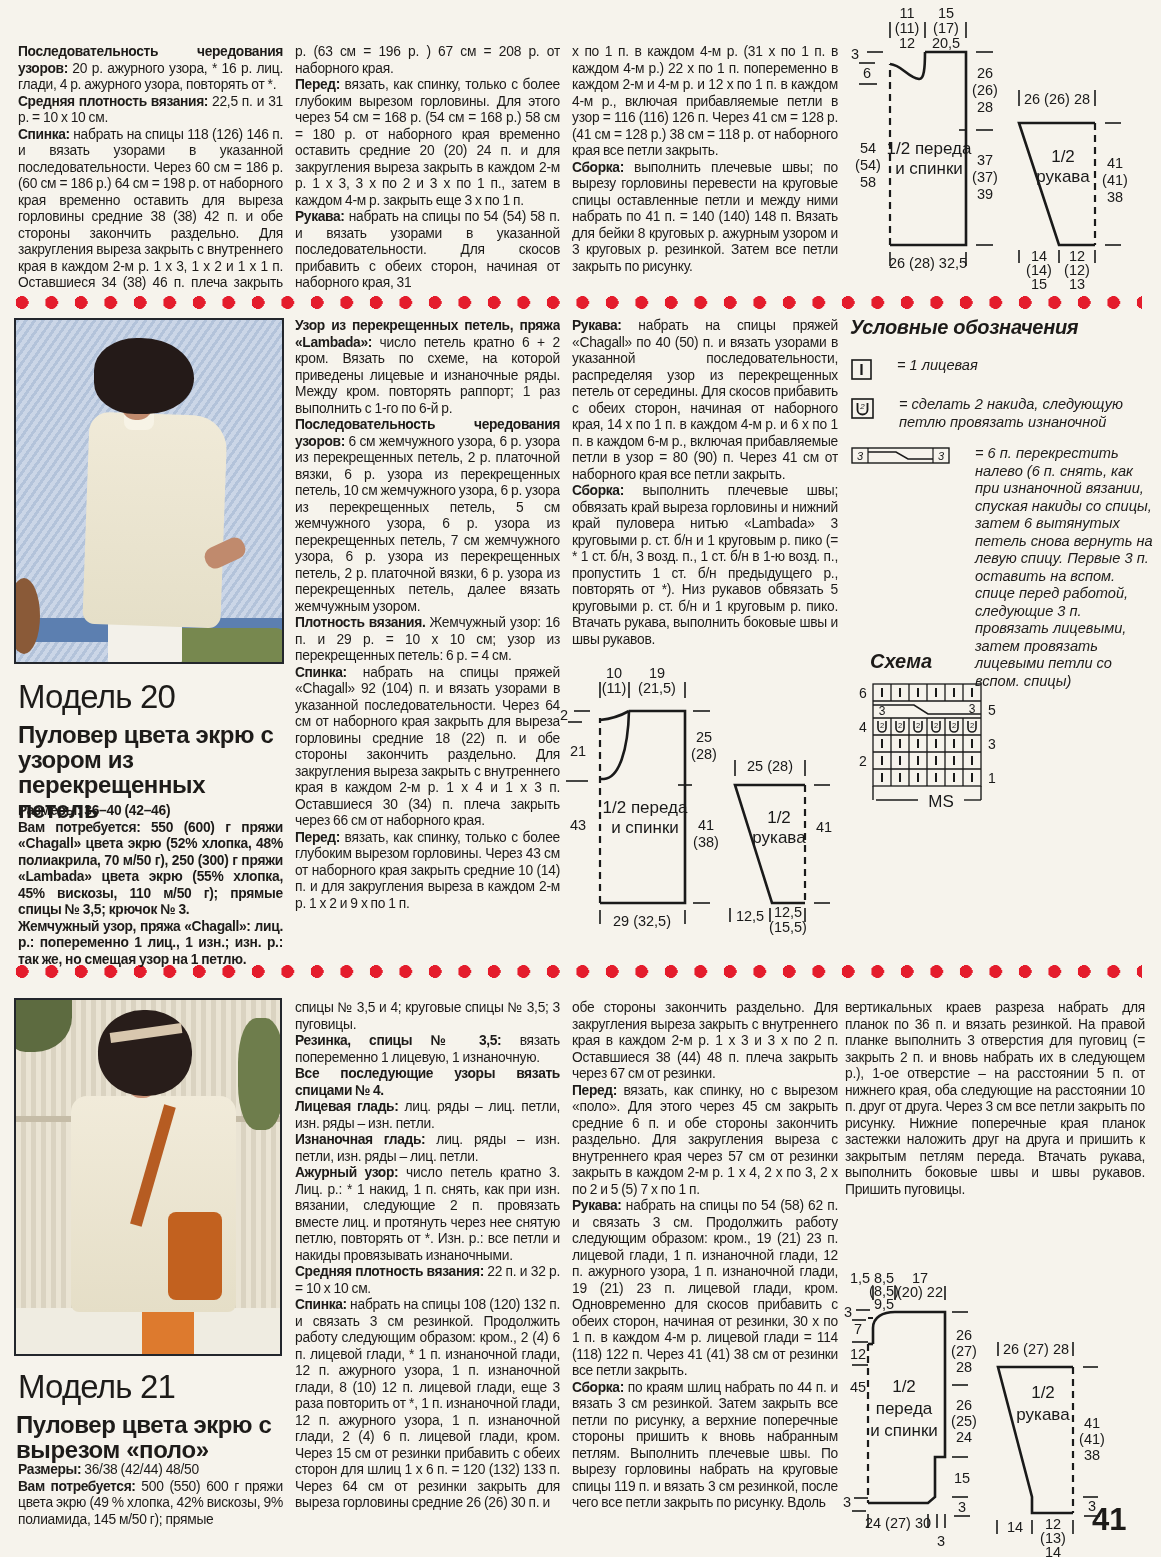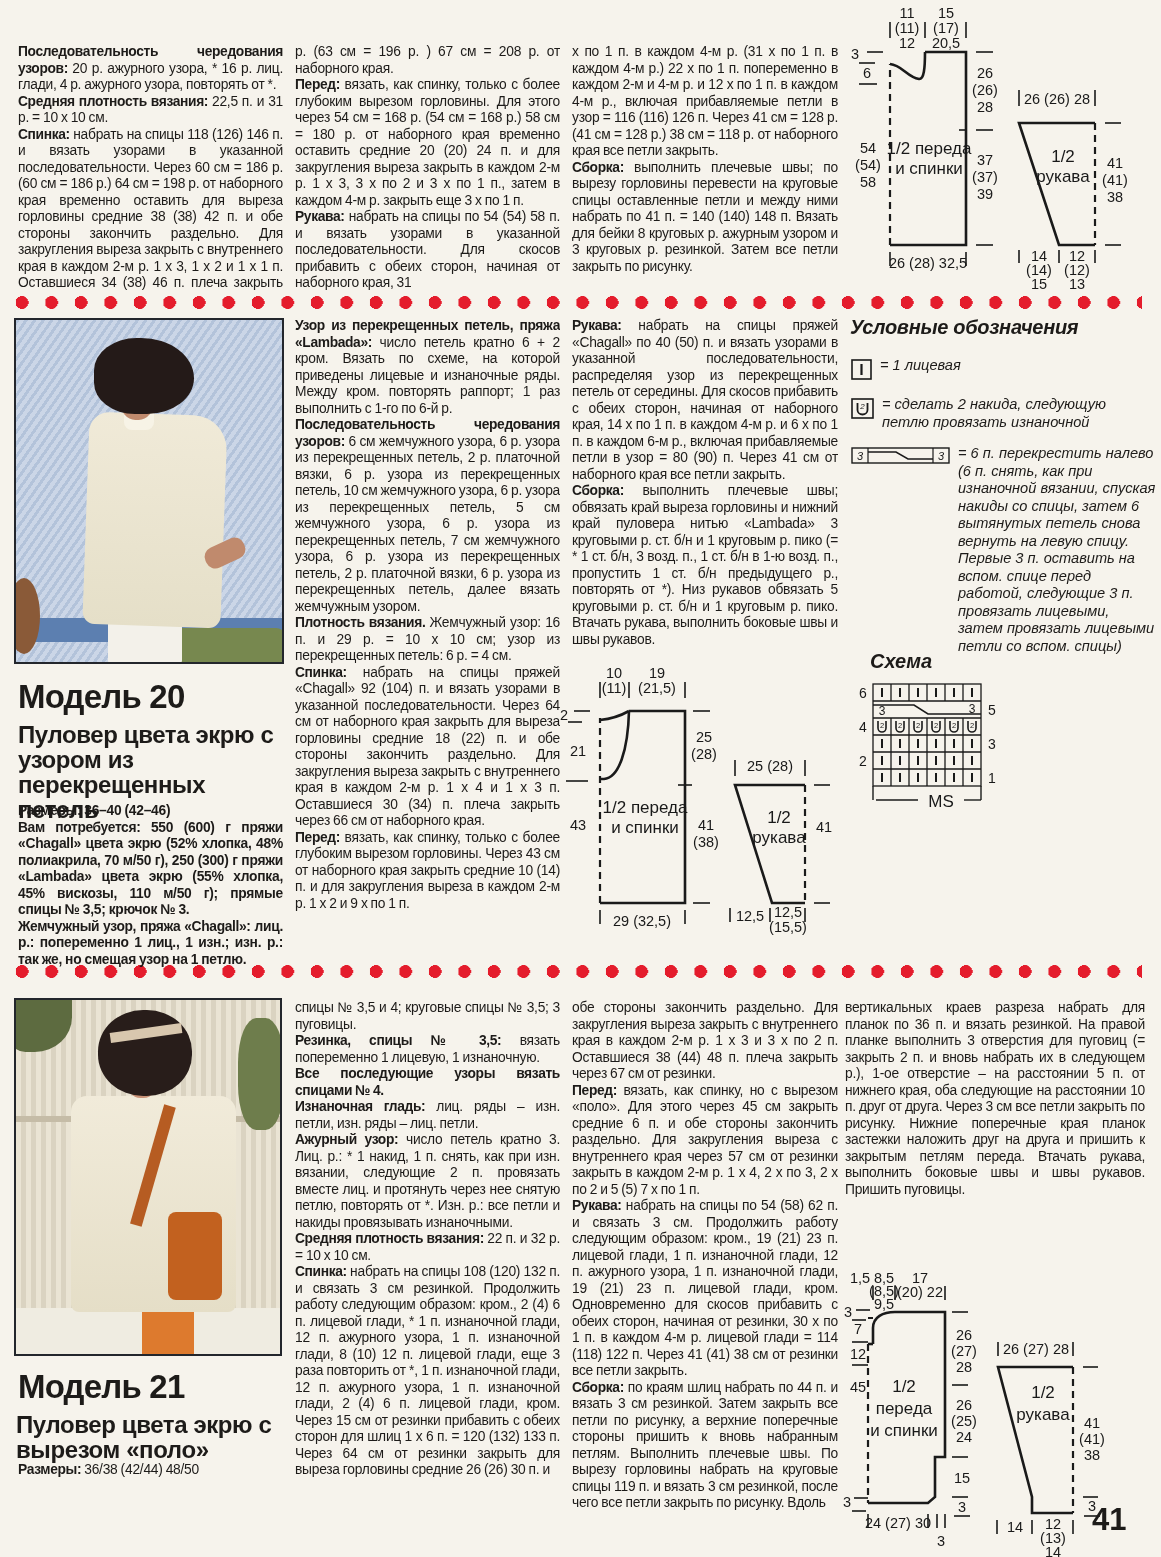--- a/index.html
+++ b/index.html
@@ -4,27 +4,27 @@
 <style>
   html,body{margin:0;padding:0;background:#9a958c;}
   .page{position:relative;width:1161px;height:1557px;background:#f6f3ec;overflow:hidden;
         font-family:"Liberation Sans",sans-serif;color:#1d1b19;}
   .col{position:absolute;text-align:justify;font-size:13.8px;line-height:16.5px;
        letter-spacing:-0.25px;word-spacing:-0.5px;overflow:hidden;}
   .col p{margin:0;}
   .col b{letter-spacing:-0.35px;}
   .dots{position:absolute;height:15px;background-image:radial-gradient(circle 6.5px at 8px 7.5px,#e41c2c 98%,rgba(0,0,0,0) 100%);
         background-size:29.5px 15px;background-repeat:repeat-x;}
-  .model-title{position:absolute;font-size:33px;font-weight:bold;letter-spacing:-0.8px;}
+  .model-title{position:absolute;font-size:33px;font-weight:normal;letter-spacing:-0.8px;}
   .model-sub{position:absolute;font-size:24px;font-weight:bold;line-height:25px;letter-spacing:-0.4px;}
   .photo{position:absolute;border:2px solid #23262c;overflow:hidden;}
   .ph{position:absolute;}
   .legend{position:absolute;width:306px;}
   .legend-title{font-style:italic;font-weight:bold;font-size:20px;margin:0 0 18px 0;letter-spacing:-0.3px;}
-  .legend-item{display:flex;gap:6px;font-style:italic;font-size:14.6px;line-height:17.5px;margin-top:14px;align-items:flex-start;}
+  .legend-item{display:flex;gap:23px;font-style:italic;font-size:14.6px;line-height:17.5px;margin-top:14px;align-items:flex-start;}
   .legend-sym{flex:0 0 auto;padding-top:1px;}
   .schema-title{position:absolute;font-style:italic;font-weight:bold;font-size:20px;}
   svg{display:block;}
   svg text{font-family:"Liberation Sans",sans-serif;fill:#191919;}
   .dg-label{font-size:17px;}
   .dg-num{font-size:14.5px;}
   .pagenum{position:absolute;font-size:31px;font-weight:bold;}
 </style>
 </head>
 <body>
@@ -346,27 +346,29 @@
     <div class="ph" style="left:110px;top:58px;width:32px;height:40px;background:#c99277;border-radius:45%;"></div>
     <div class="ph" style="left:82px;top:10px;width:94px;height:86px;background:#281d1a;border-radius:48%;"></div>
     <div class="ph" style="left:94px;top:28px;width:72px;height:10px;background:#d8c7ae;transform:rotate(-8deg);"></div>
   </div>
 
   <div class="model-title" style="left:18px;top:1368px;">Модель 21</div>
   <div class="model-sub" style="left:16px;top:1412px;width:265px;">Пуловер цвета экрю с вырезом «поло»</div>
   <div class="col" style="left:18px;top:1462px;width:265px;height:90px;">
 
   <p><b>Размеры: </b><span>36/38 (42/44) 48/50</span></p>
+      <p><b>Вам потребуется: </b><span>500 (550) 600 г пряжи цвета экрю (49 % хлопка, 42% вискозы, 9% полиамида, 145 м/50 г); прямые</span></p>
     </div>
 
   <div class="col" style="left:295px;top:1000px;width:265px;height:548px;">
 
   <p><b></b><span>спицы № 3,5 и 4; круговые спицы № 3,5; 3 пуговицы.</span></p>
       <p><b>Резинка, спицы № 3,5: </b><span>вязать попеременно 1 лицевую, 1 изнаночную.</span></p>
       <p><b>Все последующие узоры вязать спицами № 4.</b><span></span></p>
+      <p><b>Лицевая гладь: </b><span>лиц. ряды – лиц. петли, изн. ряды – изн. петли.</span></p>
       <p><b>Изнаночная гладь: </b><span>лиц. ряды – изн. петли, изн. ряды – лиц. петли.</span></p>
       <p><b>Ажурный узор: </b><span>число петель кратно 3. Лиц. р.: * 1 накид, 1 п. снять, как при изн. вязании, следующие 2 п. провязать вместе лиц. и протянуть через нее снятую петлю, повторять от *. Изн. р.: все петли и накиды провязывать изнаночными.</span></p>
       <p><b>Средняя плотность вязания: </b><span>22 п. и 32 р. = 10 х 10 см.</span></p>
       <p><b>Спинка: </b><span>набрать на спицы 108 (120) 132 п. и связать 3 см резинкой. Продолжить работу следующим образом: кром., 2 (4) 6 п. лицевой глади, * 1 п. изнаночной глади, 12 п. ажурного узора, 1 п. изнаночной глади, 8 (10) 12 п. лицевой глади, еще 3 раза повторить от *, 1 п. изнаночной глади, 12 п. ажурного узора, 1 п. изнаночной глади, 2 (4) 6 п. лицевой глади, кром. Через 15 см от резинки прибавить с обеих сторон для шлиц 1 х 6 п. = 120 (132) 133 п. Через 64 см от резинки закрыть для выреза горловины средние 26 (26) 30 п. и</span></p>
     </div>
   <div class="col" style="left:572px;top:1000px;width:266px;height:548px;">
 
   <p><b></b><span>обе стороны закончить раздельно. Для закругления выреза закрыть с внутреннего края в каждом 2-м р. 1 х 3 и 3 х по 2 п. Оставшиеся 38 (44) 48 п. плеча закрыть через 67 см от резинки.</span></p>
       <p><b>Перед: </b><span>вязать, как спинку, но с вырезом «поло». Для этого через 45 см закрыть средние 6 п. и обе стороны закончить раздельно. Для закругления выреза с внутреннего края через 57 см от резинки закрыть в каждом 2-м р. 1 х 4, 2 х по 3, 2 х по 2 и 5 (5) 7 х по 1 п.</span></p>
       <p><b>Рукава: </b><span>набрать на спицы по 54 (58) 62 п. и связать 3 см. Продолжить работу следующим образом: кром., 19 (21) 23 п. лицевой глади, 1 п. изнаночной глади, 12 п. ажурного узора, 1 п. изнаночной глади, 19 (21) 23 п. лицевой глади, кром. Одновременно для скосов прибавить с обеих сторон, начиная от резинки, 30 х по 1 п. в каждом 4-м р. лицевой глади = 114 (118) 122 п. Через 41 (41) 38 см от резинки все петли закрыть.</span></p>

